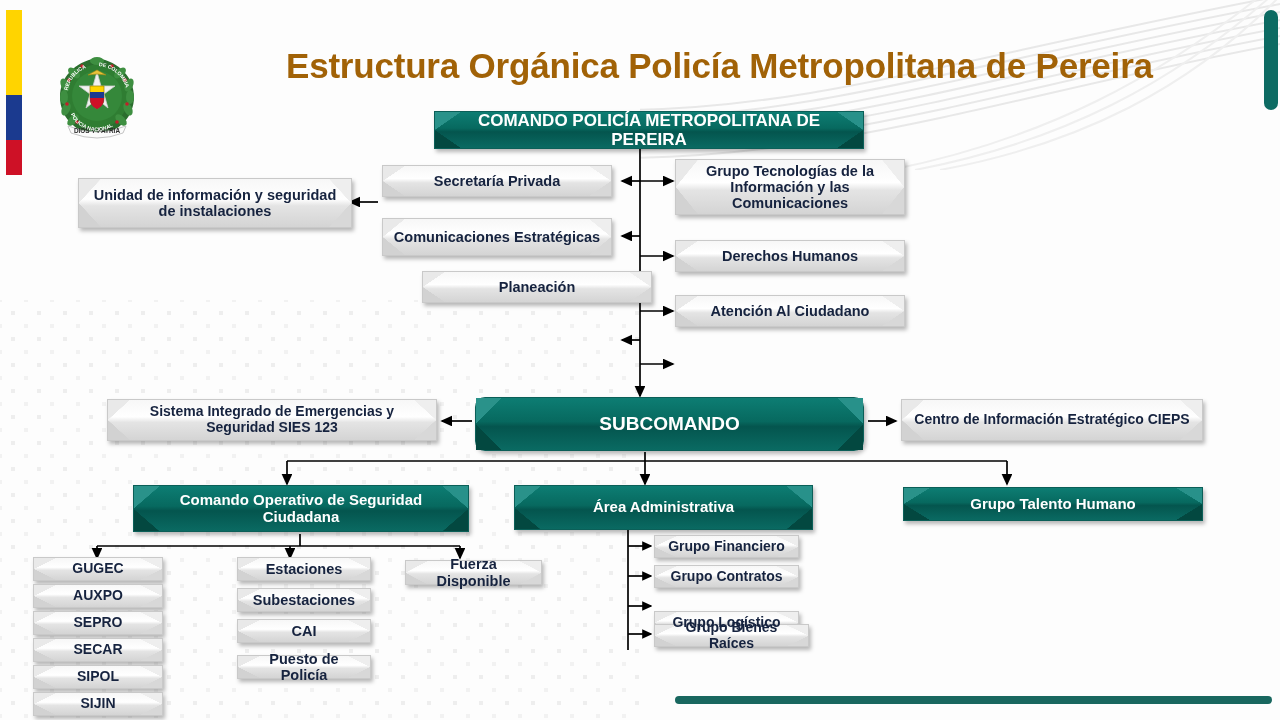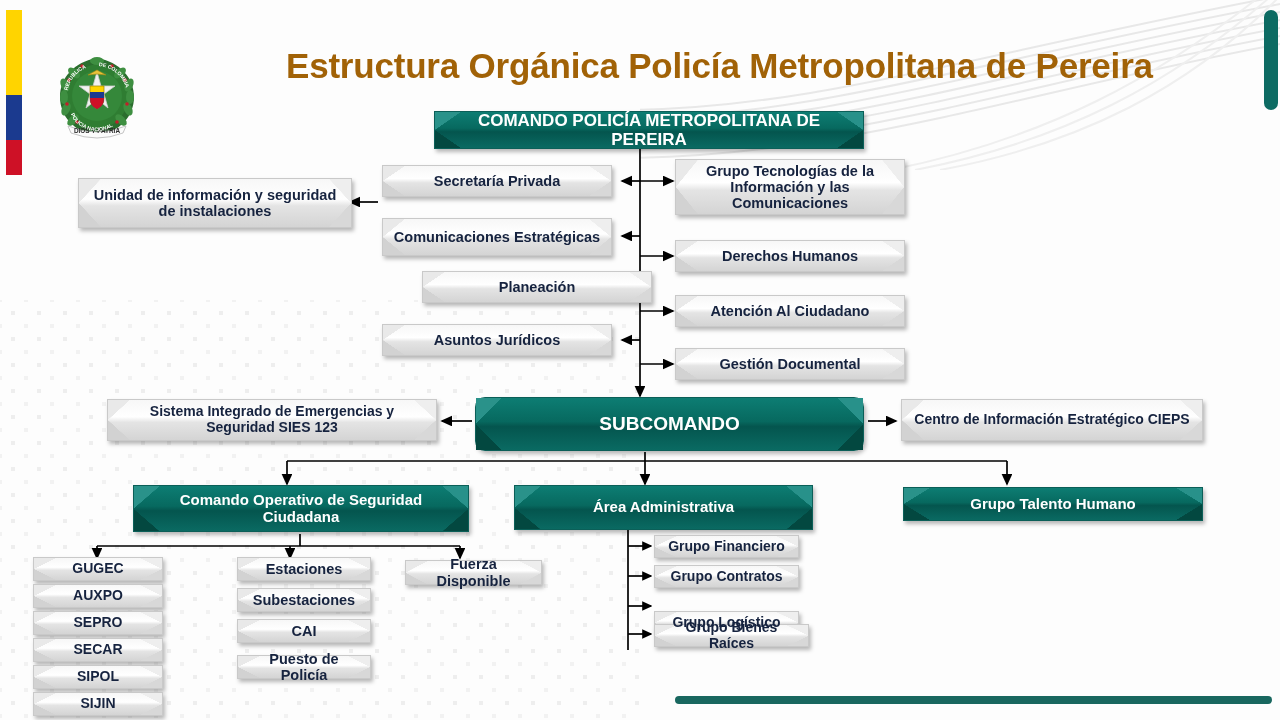--- a/index.html
+++ b/index.html
@@ -260,36 +260,30 @@
 
   <div class="box grey" style="left:382px;top:165px;width:230px;height:32px;font-size:14.5px;">
     <span>Secretaría Privada</span>
   </div>
   <div class="box grey" style="left:382px;top:218px;width:230px;height:38px;font-size:14.5px;">
     <span>Comunicaciones Estratégicas</span>
   </div>
   <div class="box grey" style="left:382px;top:271px;width:230px;height:32px;font-size:14.5px;margin-left:40px;">
     <span>Planeación</span>
   </div>
-  <div class="box grey" style="left:382px;top:324px;width:230px;height:32px;font-size:14.5px;">
-    <span>Asuntos  Jurídicos</span>
-  </div>
 
   <div class="box grey" style="left:675px;top:159px;width:230px;height:56px;font-size:14.5px;">
     <span>Grupo Tecnologías de la Información y las Comunicaciones</span>
   </div>
   <div class="box grey" style="left:675px;top:240px;width:230px;height:32px;font-size:14.5px;">
     <span>Derechos Humanos</span>
   </div>
   <div class="box grey" style="left:675px;top:295px;width:230px;height:32px;font-size:14.5px;">
     <span>Atención Al Ciudadano</span>
   </div>
-  <div class="box grey" style="left:675px;top:348px;width:230px;height:32px;font-size:14.5px;">
-    <span>Gestión  Documental</span>
-  </div>
 
   <div class="box grey" style="left:107px;top:399px;width:330px;height:42px;font-size:14px;">
     <span>Sistema Integrado de Emergencias y Seguridad SIES  123</span>
   </div>
   <div class="box teal" style="left:475px;top:397px;width:389px;height:54px;font-size:19px;border-radius:10px;">
     <span>SUBCOMANDO</span>
   </div>
   <div class="box grey" style="left:901px;top:399px;width:302px;height:42px;font-size:14px;">
     <span>Centro  de Información Estratégico CIEPS</span>
   </div>

